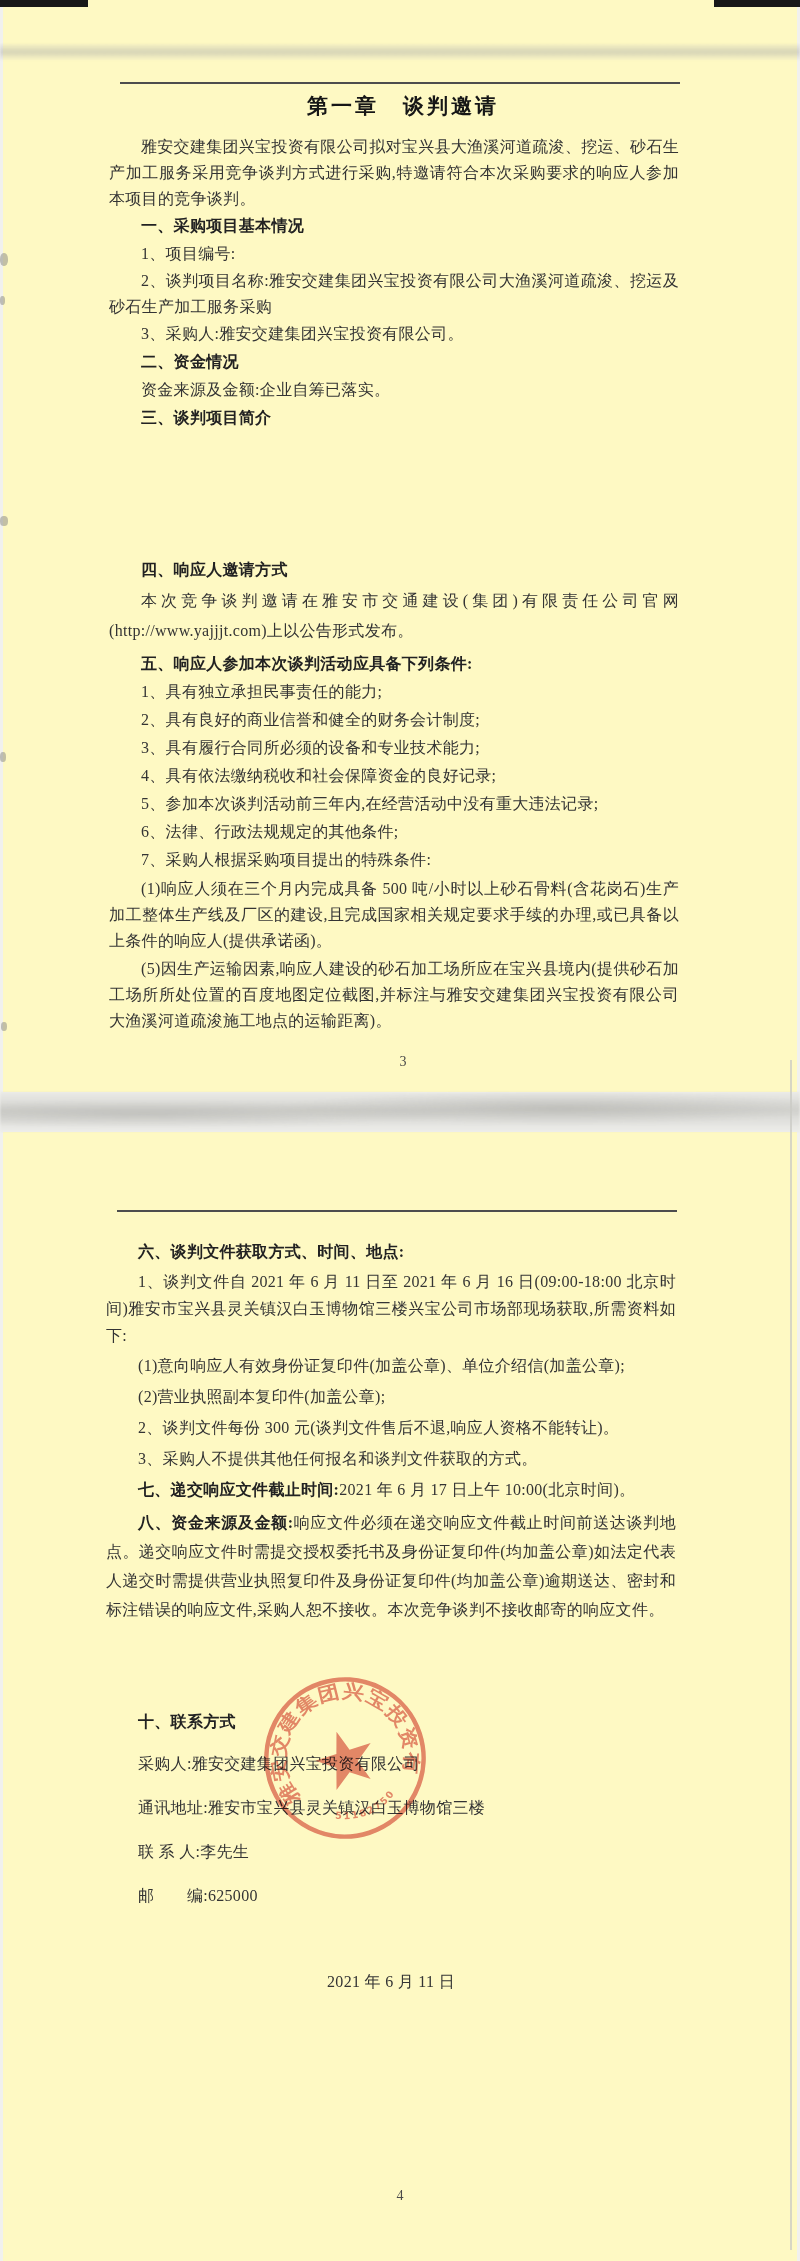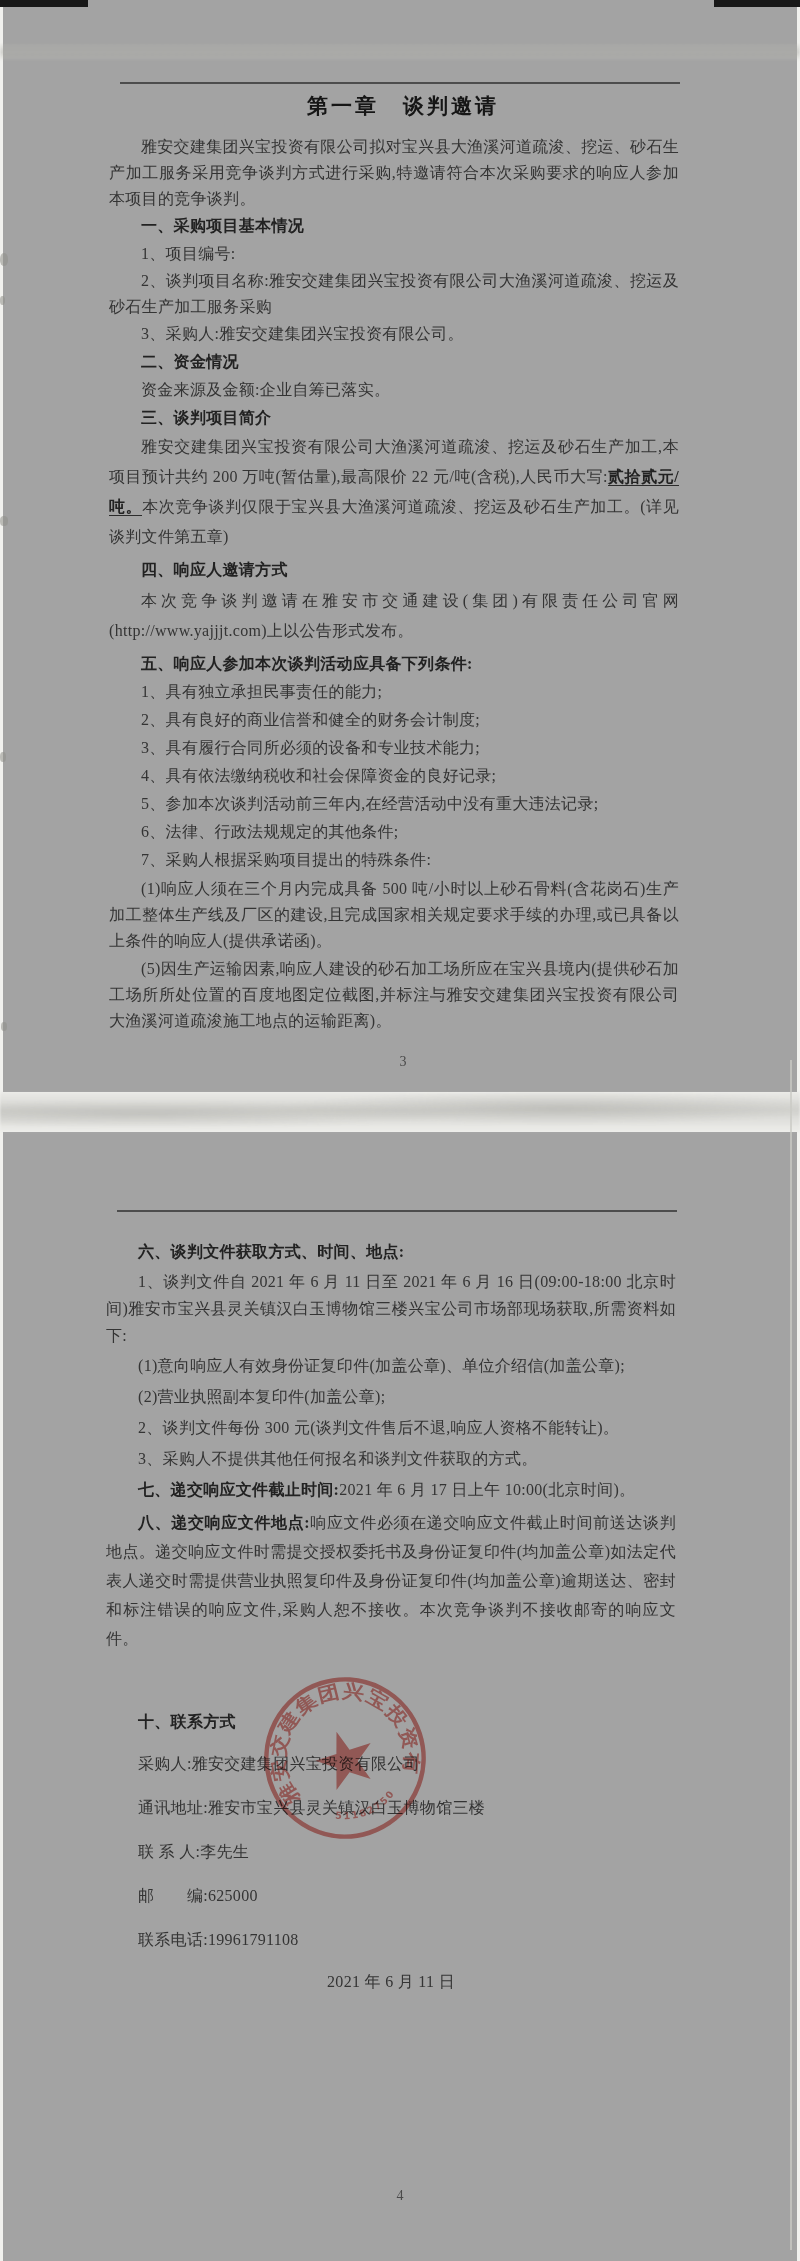--- a/index.html
+++ b/index.html
@@ -3,21 +3,21 @@
 <meta charset="utf-8">
 <style>
   html,body{margin:0;padding:0;}
   body{background:#e9e9e6;}
   .canvas{
     position:relative; width:800px; height:2261px; margin:0 auto;
     background:#f1f1ee; overflow:hidden;
     font-family:"Liberation Serif","DejaVu Serif",serif;
     color:#343434;
   }
-  .page{position:absolute; left:3px; right:3px; background:#a3a3a3;}
+  .page{position:absolute; left:3px; right:3px; background:#fef9c3;}
   .page1{top:0; height:1092px;}
   .page2{top:1132px; height:1129px;}
 
   
   .bar{position:absolute; top:0; height:7px; background:#181818; filter:blur(.4px);}
   .bar.left{left:0; width:88px;}
   .bar.right{left:714px; width:86px;}
   .band-top{
     position:absolute; left:0; top:44px; width:800px; height:16px;
     background:linear-gradient(to bottom, rgba(200,200,195,.15), rgba(178,178,172,.5) 50%, rgba(215,215,210,.12));
@@ -64,21 +64,20 @@
 
     <p class="tb bold indent" style="top:212px">一、采购项目基本情况</p>
     <p class="tb indent" style="top:240px">1、项目编号:</p>
     <p class="tb lh26 indent" style="top:268px">2、谈判项目名称:雅安交建集团兴宝投资有限公司大渔溪河道疏浚、挖运及砂石生产加工服务采购</p>
     <p class="tb indent" style="top:320px">3、采购人:雅安交建集团兴宝投资有限公司。</p>
 
     <p class="tb bold indent" style="top:348px">二、资金情况</p>
     <p class="tb indent" style="top:376px">资金来源及金额:企业自筹已落实。</p>
 
     <p class="tb bold indent" style="top:404px">三、谈判项目简介</p>
-    <p class="tb lh30 indent" style="top:432px"><span>雅安交建集团兴宝投资有限公司大渔溪河道疏浚、挖运及砂石生产加工,本项目预计共约 200 万吨(暂估量),最高限价 22 元/吨(含税),人民币大写:</span><span class="emph">贰拾贰元/吨。</span><span>本次竞争谈判仅限于宝兴县大渔溪河道疏浚、挖运及砂石生产加工。(详见谈判文件第五章)</span></p>
 
     <p class="tb bold indent" style="top:556px">四、响应人邀请方式</p>
     <p class="tb lh30 indent" style="top:586px">本次竞争谈判邀请在雅安市交通建设(集团)有限责任公司官网(http://www.yajjjt.com)上以公告形式发布。</p>
 
     <p class="tb bold indent" style="top:650px">五、响应人参加本次谈判活动应具备下列条件:</p>
     <p class="tb indent" style="top:678px">1、具有独立承担民事责任的能力;</p>
     <p class="tb indent" style="top:706px">2、具有良好的商业信誉和健全的财务会计制度;</p>
     <p class="tb indent" style="top:734px">3、具有履行合同所必须的设备和专业技术能力;</p>
     <p class="tb indent" style="top:762px">4、具有依法缴纳税收和社会保障资金的良好记录;</p>
     <p class="tb indent" style="top:790px">5、参加本次谈判活动前三年内,在经营活动中没有重大违法记录;</p>
@@ -97,30 +96,29 @@
 
   <p class="tb bold indent" style="top:1238px">六、谈判文件获取方式、时间、地点:</p>
   <p class="tb lh27 indent" style="top:1268px">1、谈判文件自 2021 年 6 月 11 日至 2021 年 6 月 16 日(09:00-18:00 北京时间)雅安市宝兴县灵关镇汉白玉博物馆三楼兴宝公司市场部现场获取,所需资料如下:</p>
   <p class="tb indent" style="top:1352px">(1)意向响应人有效身份证复印件(加盖公章)、单位介绍信(加盖公章);</p>
   <p class="tb indent" style="top:1383px">(2)营业执照副本复印件(加盖公章);</p>
   <p class="tb indent" style="top:1414px">2、谈判文件每份 300 元(谈判文件售后不退,响应人资格不能转让)。</p>
   <p class="tb indent" style="top:1445px">3、采购人不提供其他任何报名和谈判文件获取的方式。</p>
 
   <p class="tb indent" style="top:1476px"><span class="bold">七、递交响应文件截止时间:</span><span>2021 年 6 月 17 日上午 10:00(北京时间)。</span></p>
 
-  <p class="tb lh29 indent" style="top:1508px"><span class="bold">八、递交响应文件地点:</span><span>响应文件必须在递交响应文件截止时间前送达谈判地点。递交响应文件时需提交授权委托书及身份证复印件(均加盖公章)如法定代表人递交时需提供营业执照复印件及身份证复印件(均加盖公章)逾期送达、密封和标注错误的响应文件,采购人恕不接收。本次竞争谈判不接收邮寄的响应文件。</span></p>
+  <p class="tb lh29 indent" style="top:1508px"><span class="bold">八、资金来源及金额:</span><span>响应文件必须在递交响应文件截止时间前送达谈判地点。递交响应文件时需提交授权委托书及身份证复印件(均加盖公章)如法定代表人递交时需提供营业执照复印件及身份证复印件(均加盖公章)逾期送达、密封和标注错误的响应文件,采购人恕不接收。本次竞争谈判不接收邮寄的响应文件。</span></p>
 
 
   <p class="tb bold indent" style="top:1708px">十、联系方式</p>
 
   <p class="tb indent" style="top:1750px">采购人:雅安交建集团兴宝投资有限公司</p>
   <p class="tb indent" style="top:1794px">通讯地址:雅安市宝兴县灵关镇汉白玉博物馆三楼</p>
   <p class="tb indent" style="top:1838px">联 系 人:李先生</p>
   <p class="tb indent" style="top:1882px">邮　　编:625000</p>
-  <p class="tb indent" style="top:1926px">联系电话:19961791108</p>
 
   <p class="tb datefoot" style="top:1968px">2021 年 6 月 11 日</p>
 
   <p class="tb pagenum" style="top:2182px">4</p>
 
   <svg class="stamp" viewBox="0 0 200 200">
     <g transform="rotate(-18 100 100)" fill="#d85c56" stroke="none" opacity="0.85">
       <circle cx="100" cy="100" r="77" fill="none" stroke="#d85c56" stroke-width="4.5"></circle>
       <defs>
         <path id="sealTopArc" d="M 46.5,124.9 A 59,59 0 1 1 153.5,124.9" fill="none"></path>

